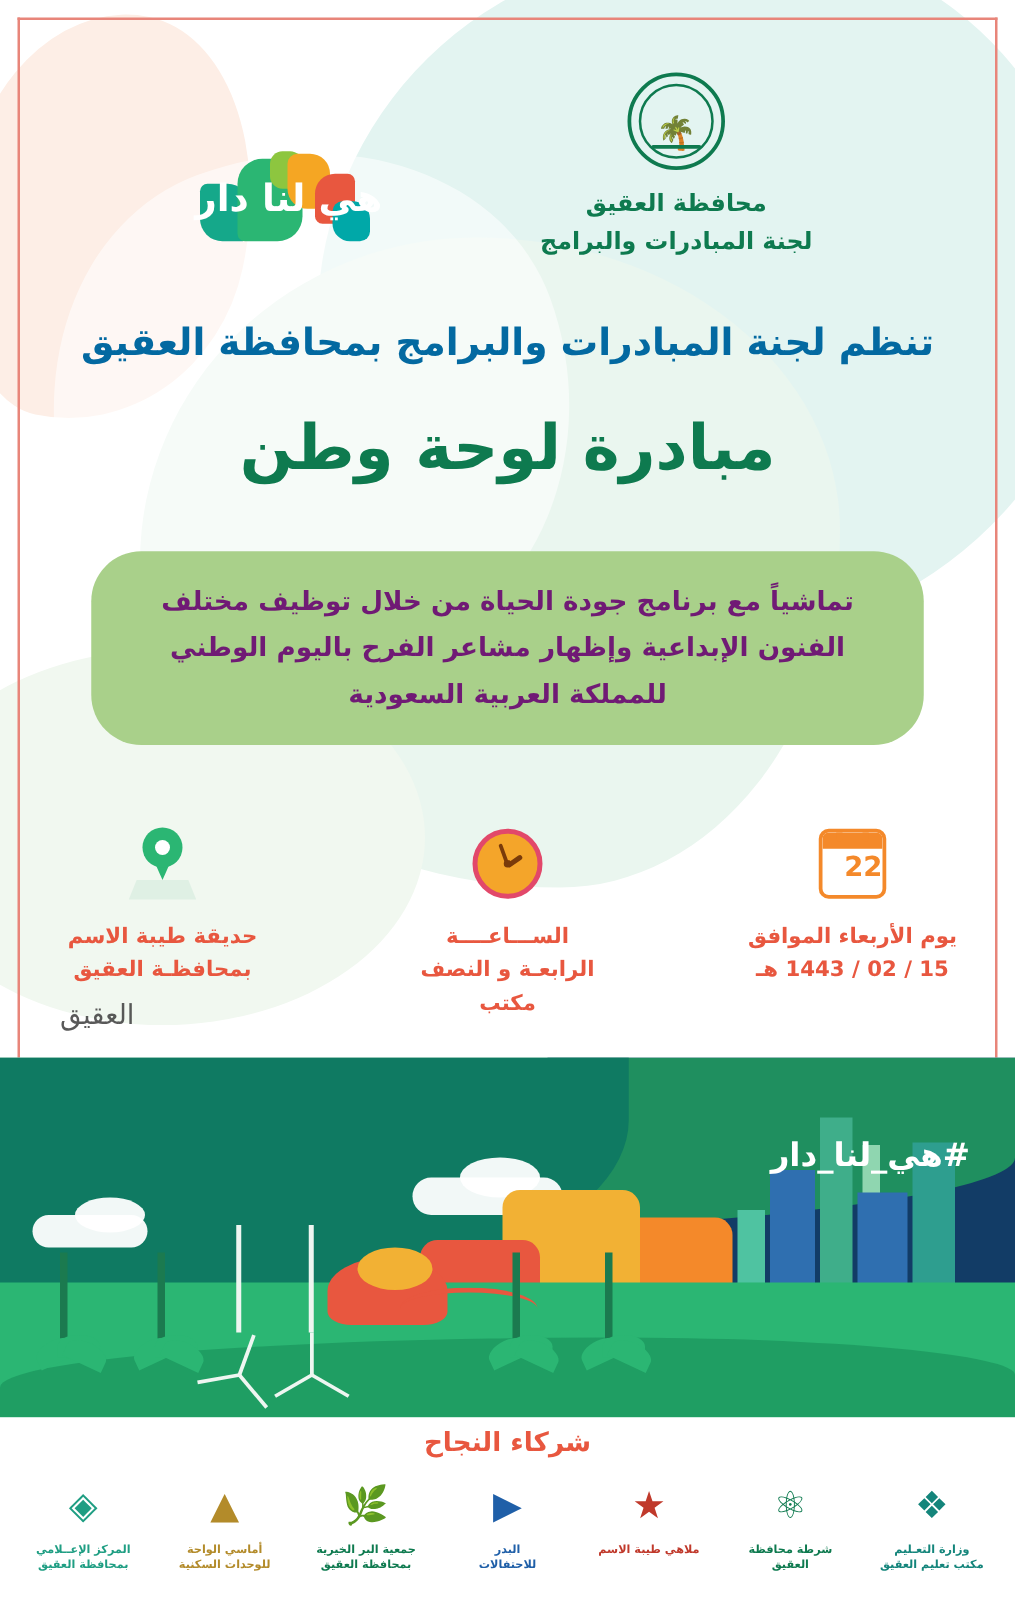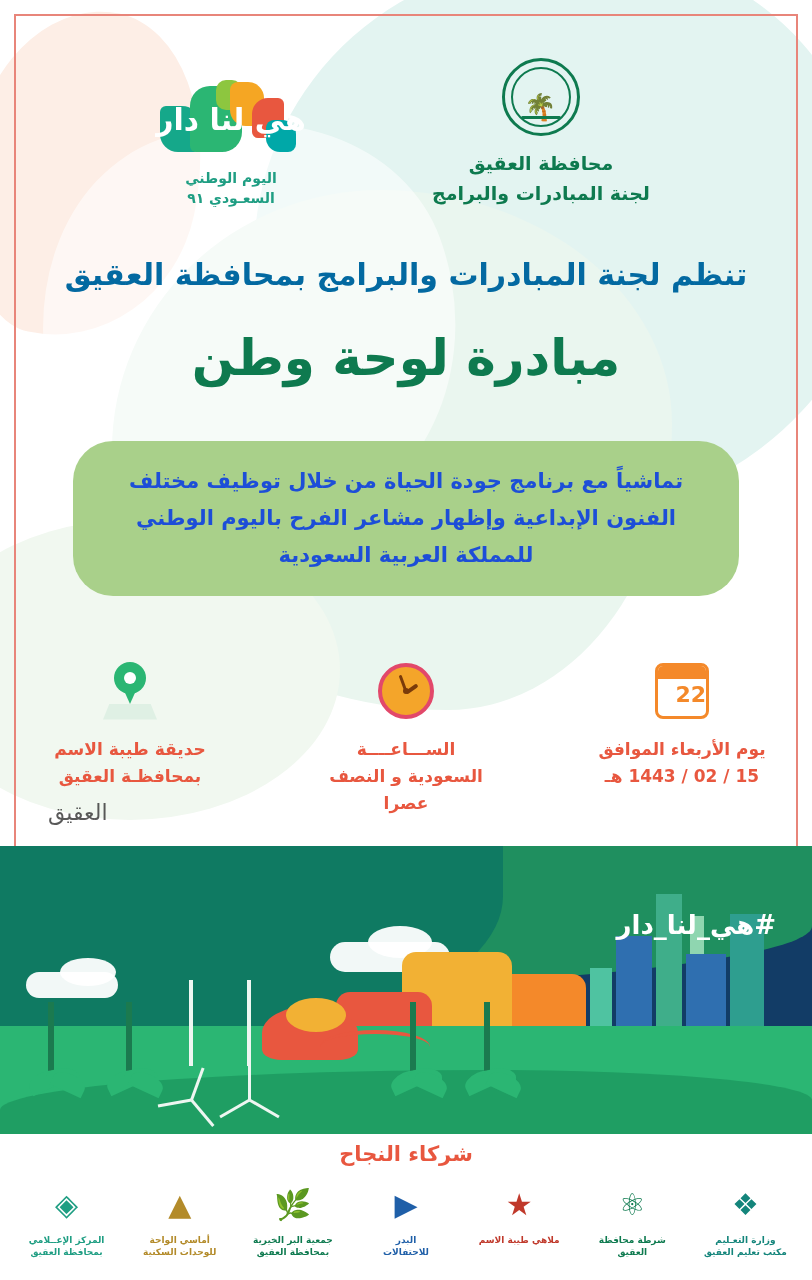--- a/index.html
+++ b/index.html
@@ -144,21 +144,21 @@
     font-size: 50px;
     font-weight: bold;
     margin-top: 34px;
     letter-spacing: 1px;
   }
 
   
   .desc-wrap { display: flex; justify-content: center; margin-top: 54px; }
   .desc {
     background: #a9d08a;
-    color: #1d4ed8;
+    color: #701a75;
     font-size: 21px;
     line-height: 1.75;
     font-weight: bold;
     border-radius: 40px;
     padding: 22px 34px;
     width: 666px;
     text-align: center;
   }
 
   
@@ -362,24 +362,20 @@
       <div class="logo-nd">
         <div class="nd-mark">
           <span class="sh nd-s1"></span>
           <span class="sh nd-s2"></span>
           <span class="sh nd-s5"></span>
           <span class="sh nd-s3"></span>
           <span class="sh nd-s4"></span>
           <span class="sh nd-s6"></span>
           <span class="nd-script">هي لنا دار</span>
         </div>
-        <div class="nd-caption">
-          <div>اليوم الوطني</div>
-          <div>السعـودي ٩١</div>
-        </div>
       </div>
 
       <div class="logo-gov">
         <div class="gov-emblem">
           <span class="palm">🌴</span>
           <span class="swords"></span>
         </div>
         <div class="gov-text">
           <div>محافظة العقيق</div>
           <div>لجنة المبادرات والبرامج</div>
@@ -416,21 +412,21 @@
       <div class="info-item">
         <div class="info-icon">
           <div class="clock">
             <span class="h"></span>
             <span class="m"></span>
             <span class="dot"></span>
           </div>
         </div>
         <div class="info-label">
           <span>الســـاعــــة</span>
-          <span class="ln2">السعودية و النصف عصرا</span>
+          <span class="ln2">الرابعـة و النصف مكتب</span>
         </div>
       </div>
 
       <div class="info-item">
         <div class="info-icon">
           <div class="cal">
             <span class="top"></span>
             <span class="ring1"></span>
             <span class="ring2"></span>
             <span class="num">22</span>

